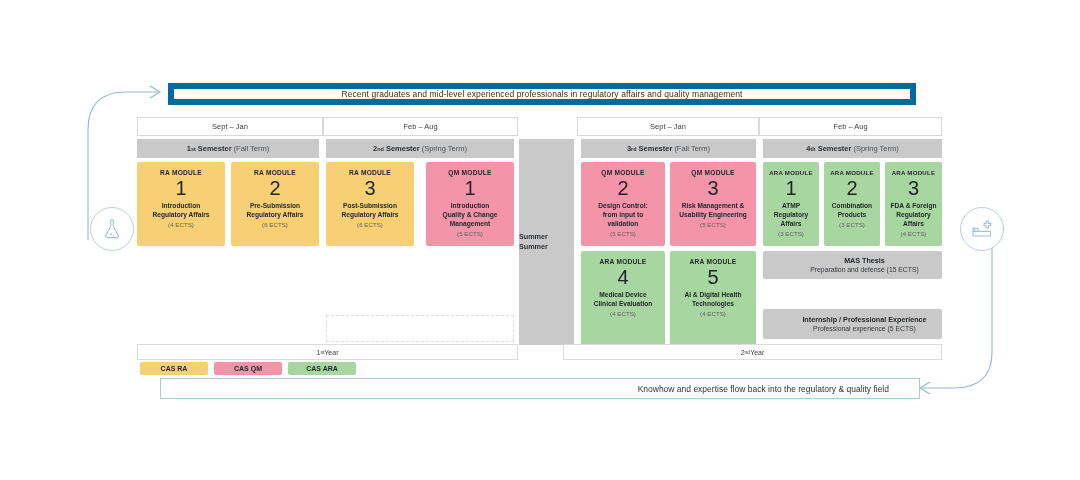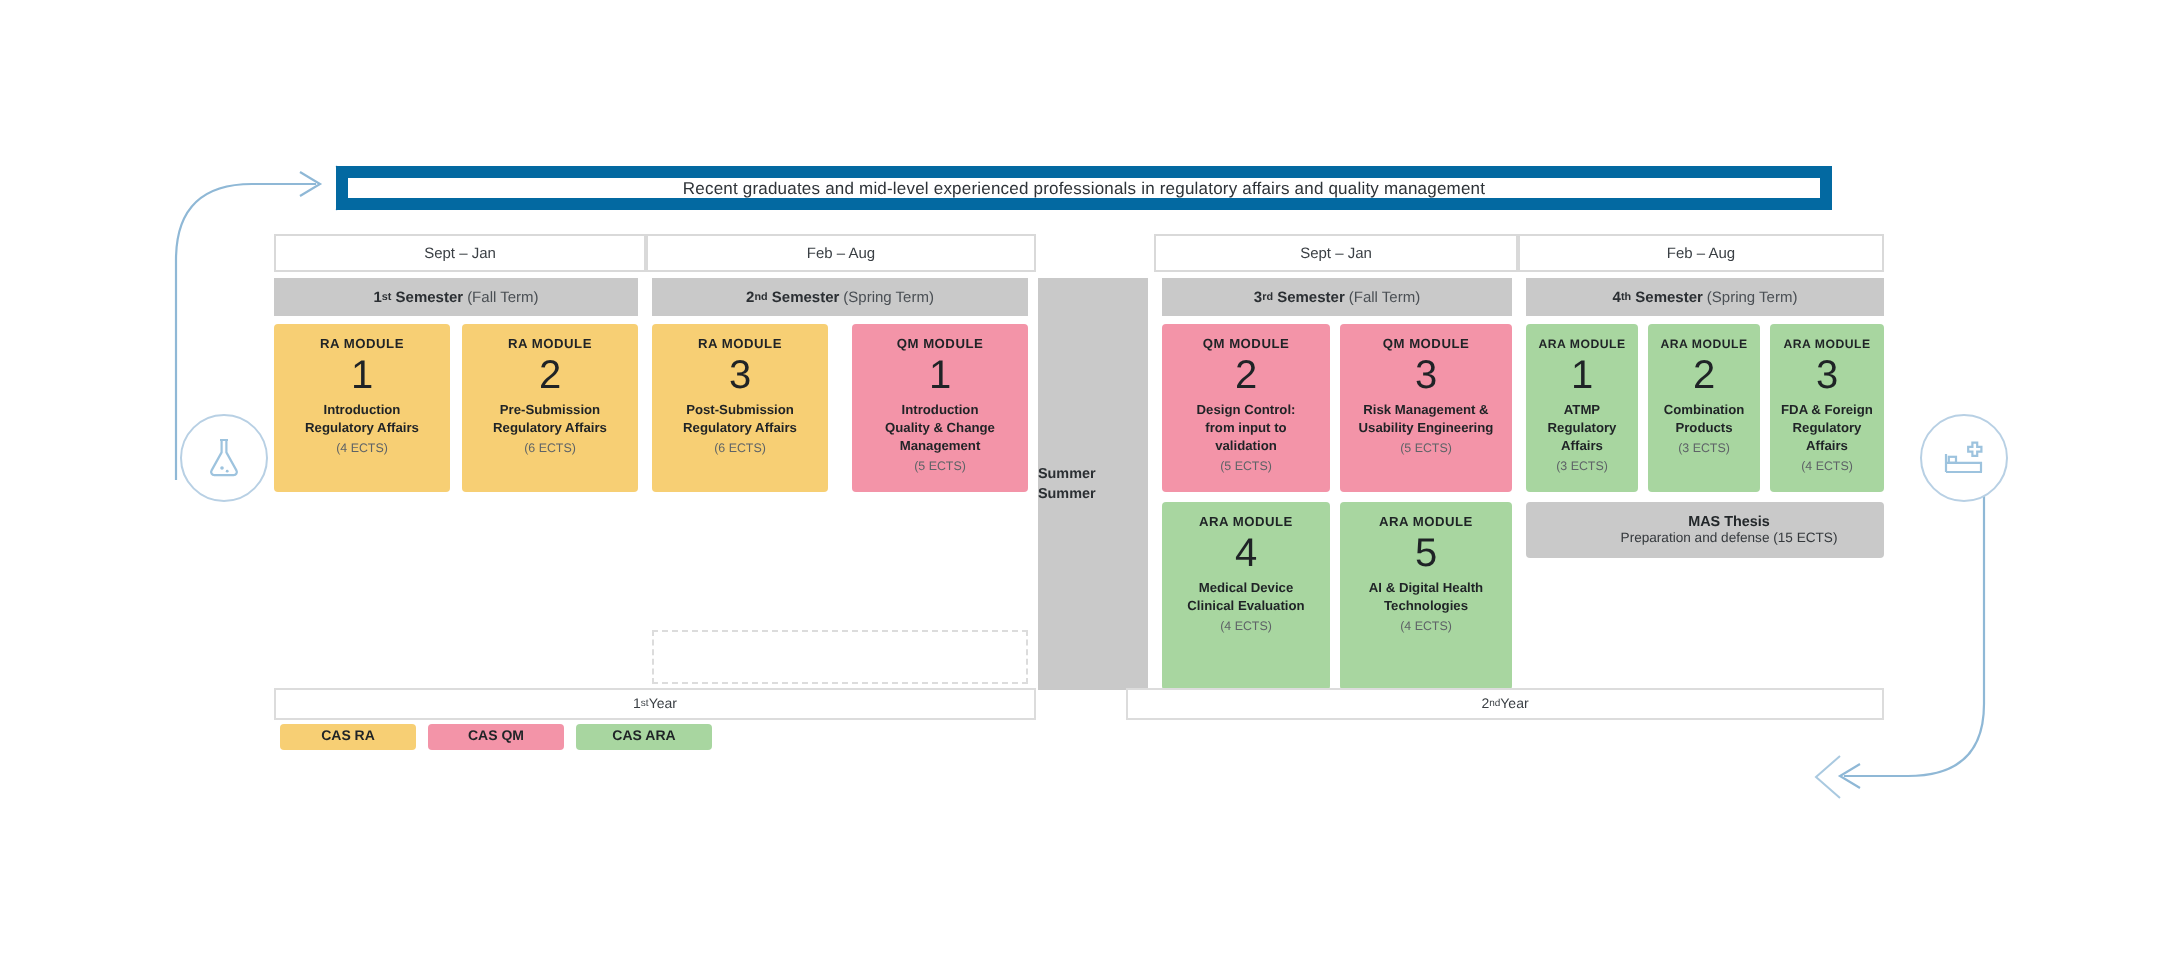--- a/index.html
+++ b/index.html
@@ -293,20 +293,24 @@
 Regulatory
 Affairs</span>
       <span class="ects">(4 ECTS)</span>
     </div>
 
     <div class="wide-bar" style="left:626px;top:134px;width:179px;height:28px;">
       <span class="b1">MAS Thesis</span>
       <span class="b2">Preparation and defense (15 ECTS)</span>
     </div>
 
+    <div class="wide-bar" style="left:626px;top:192px;width:179px;height:30px;">
+      <span class="b1">Internship / Professional Experience</span>
+      <span class="b2">Professional experience (5 ECTS)</span>
+    </div>
 
   </div>
 
   <div class="year-bar" style="left:137px;top:344px;width:381px;">
     <span>1</span>
       <span class="sup">st</span>
       <span> Year</span>
   </div>
   <div class="year-bar" style="left:563px;top:344px;width:379px;">
     <span>2</span>
@@ -319,14 +323,17 @@
         <span>CAS RA</span>
       </div>
     <div class="legend-chip" style="background:#F394A8;">
         <span>CAS QM</span>
       </div>
     <div class="legend-chip" style="background:#A8D6A0;">
         <span>CAS ARA</span>
       </div>
   </div>
 
+  <div id="bottom-banner">
+    <span class="txt">Knowhow and expertise flow back into the regulatory &amp; quality field</span>
+  </div>
 
 </div>
 
 </body></html>

